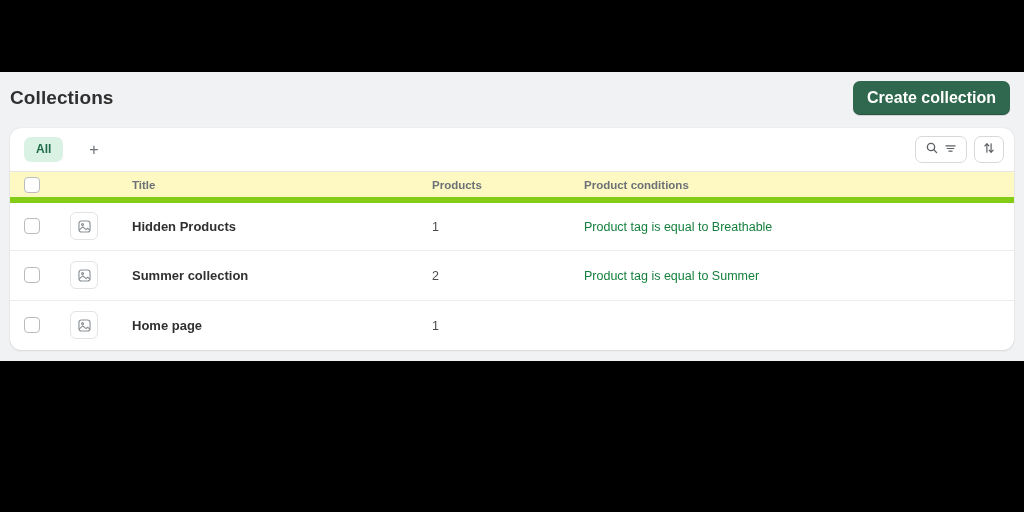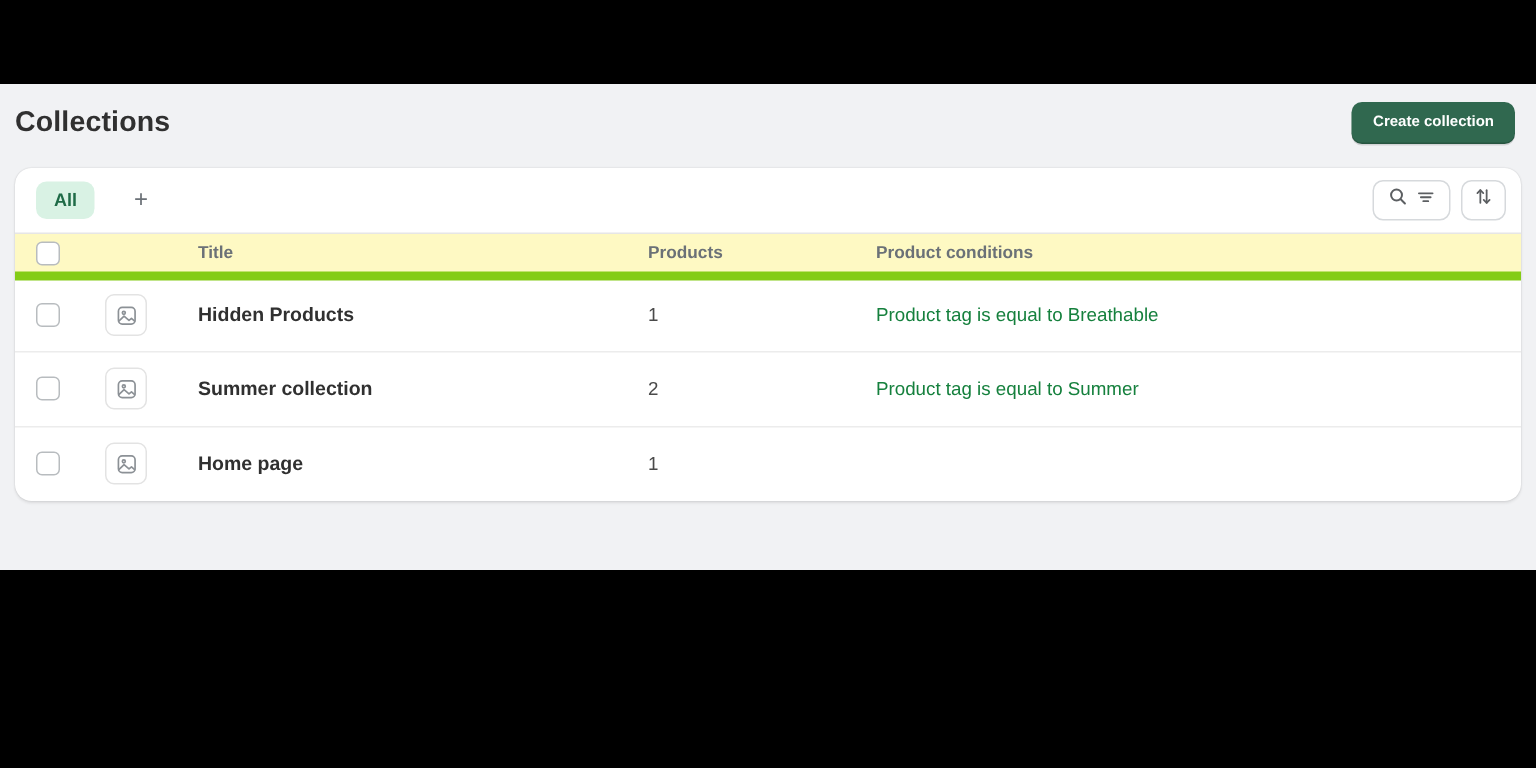--- a/index.html
+++ b/index.html
@@ -25,23 +25,23 @@
     left: 0;
     width: 1024px;
     background: #000000;
   }
   #letterbox-top { top: 0; height: 68px; }
   #letterbox-bottom { top: 440px; height: 72px; }
 
   #app {
     position: absolute;
     left: 0;
-    top: 56px;
-    width: 1024px;
-    height: 324px;
+    top: 72px;
+    width: 1024px;
+    height: 289px;
     background: #f1f2f4;
     overflow: hidden;
   }
 
   
   #page-header {
     position: relative;
     height: 52px;
     display: flex;
     align-items: center;
@@ -51,21 +51,21 @@
   }
   #page-title {
     font-size: 19px;
     font-weight: 700;
     color: #303030;
     letter-spacing: 0.1px;
   }
   #create-collection-button {
     background: #30684f;
     color: #ffffff;
-    font-size: 10px;
+    font-size: 16px;
     font-weight: 700;
     border: none;
     border-radius: 7px;
     padding: 9px 14px;
     cursor: pointer;
     box-shadow: 0 1px 0 rgba(0,0,0,0.12), inset 0 -1px 0 rgba(0,0,0,0.18);
     font-family: "Liberation Sans", sans-serif;
     line-height: 1;
     white-space: nowrap;
   }

